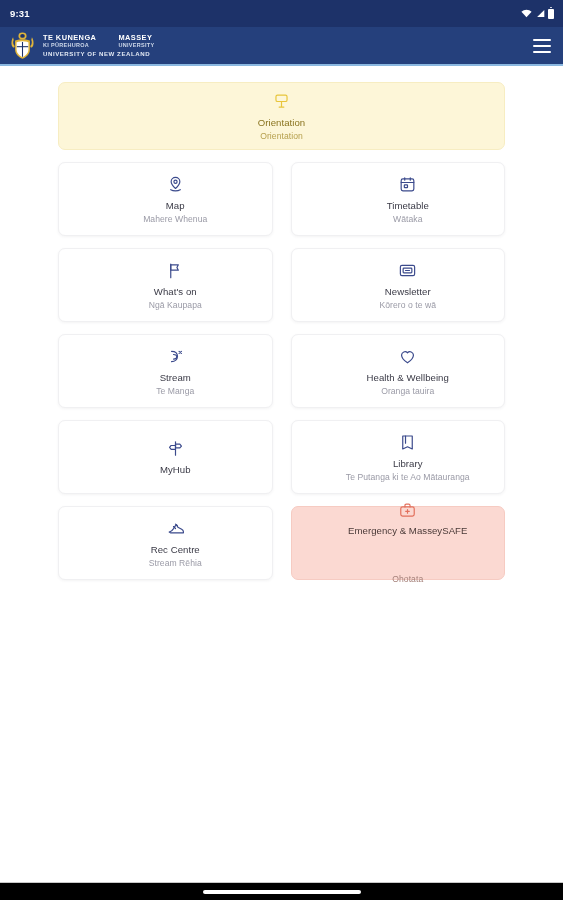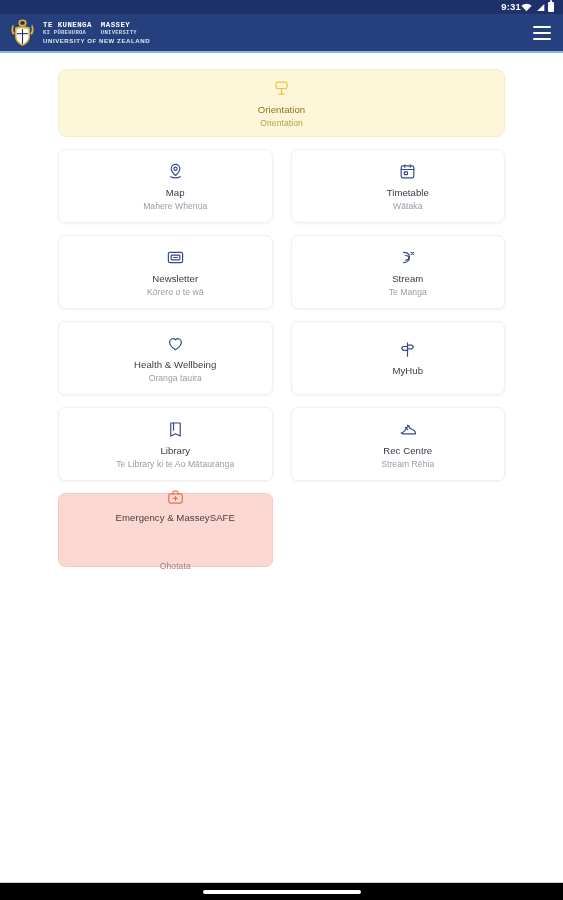--- a/index.html
+++ b/index.html
@@ -6,43 +6,43 @@
   html, body {
     width:563px; height:900px;
     background:#000;
     font-family:"Liberation Sans", sans-serif;
     overflow:hidden;
   }
   #phone { position:relative; width:563px; height:900px; background:#ffffff; }
 
   
   .statusbar {
-    height:14px; background:#1d3269; color:#fff;
-    display:flex; align-items:center; justify-content:flex-end;
+    height:27px; background:#1d3269; color:#fff;
+    display:flex; align-items:center; justify-content:space-between;
     padding:0 9px 0 10px;
   }
   .status-time { font-size:9.5px; font-weight:bold; letter-spacing:.2px; line-height:1; }
   .status-icons { display:flex; align-items:center; gap:3px; }
   .ico-wifi { width:11px; height:9px; }
   .ico-sig  { width:10px; height:9px; }
   .ico-bat  { width:6px; height:10px; background:#fff; border-radius:1px; position:relative; }
   .ico-bat::before { content:""; position:absolute; top:-2px; left:1.6px; width:2.8px; height:1.6px; background:#fff; border-radius:1px 1px 0 0; }
 
   
   .appbar {
     height:39px; background:#25407c;
     display:flex; align-items:center; justify-content:space-between;
     padding:0 12px 0 9px;
     border-bottom:2px solid #8bb8e0;
     position:relative;
   }
   .brand { display:flex; align-items:center; gap:7px; }
   .crest { width:27px; height:30px; flex:0 0 auto; }
   .brandtext { display:flex; flex-direction:column; gap:1px; padding-top:1px; }
-  .brandrow { display:flex; gap:9px;font-family:Liberation Mono, monospace; }
+  .brandrow { display:flex; gap:22px; }
   .bt-col { display:flex; flex-direction:column; }
   .bt-1 { font-size:7.4px; font-weight:bold; color:#ffffff; letter-spacing:.45px; line-height:8.4px; white-space:nowrap; }
   .bt-2 { font-size:5.5px; font-weight:bold; color:#cfd9ea; letter-spacing:.3px; line-height:7px; white-space:nowrap; }
   .bt-3 { font-size:6.1px; font-weight:bold; color:#e3e9f4; letter-spacing:.55px; line-height:8.5px; white-space:nowrap; }
   .hamburger { width:18px; height:14px; display:flex; flex-direction:column; justify-content:space-between; cursor:pointer; }
   .hamburger i { display:block; height:2px; background:#ffffff; border-radius:1px; }
 
   
   .content { background:#ffffff; height:825px; padding:16px 58px 0 58px; }
   .grid { display:flex; flex-wrap:wrap; gap:12px 18px; }
@@ -53,21 +53,21 @@
     border-radius:7px;
     box-shadow:0 1px 3px rgba(30,30,60,.055);
     display:flex; flex-direction:column;
     align-items:center; justify-content:center;
     cursor:pointer;
     text-align:center;
   }
   .tile.full  { width:100%; height:68px; }
   .tile.half  { width:calc(50% - 9px); height:74px;padding-left:20px; }
 
-  .tile.accent-yellow { background:#fdf6d8; border-color:#f7edc2; box-shadow:none;border-radius:9px; }
+  .tile.accent-yellow { background:#fdf6d8; border-color:#f7edc2; box-shadow:none; }
   .tile.accent-red    { background:#fbd9d2; border-color:#f6cbc2; box-shadow:none; }
 
   .tile-icon { height:21px; display:flex; align-items:center; justify-content:center; margin-bottom:5px; }
   .tile-icon svg { display:block; }
   .tile-title {
     font-size:9.6px; color:#3a3a46; line-height:12px; letter-spacing:.05px;
   }
   .tile-sub {
     font-size:8.6px; color:#9a9aa6; line-height:12px; margin-top:1px; letter-spacing:.05px;
   }
@@ -166,20 +166,30 @@
               <path d="M4 9.5h16M8.5 3.5v3M15.5 3.5v3" fill="none" stroke="#3b4a8c" stroke-width="1.5" stroke-linecap="round" stroke-linejoin="round"></path>
               <rect x="8" y="12.5" width="4" height="3.5" rx=".6" fill="none" stroke="#3b4a8c" stroke-width="1.5" stroke-linecap="round" stroke-linejoin="round"></rect>
             </svg>
           </div>
           <div class="tile-title">Timetable</div>
           <div class="tile-sub">Wātaka</div>
         </div>
         <div class="tile half">
           <div class="tile-icon">
             <svg viewBox="0 0 24 24" width="19" height="19">
+              <path d="M6 21V4" fill="none" stroke="#3b4a8c" stroke-width="1.5" stroke-linecap="round" stroke-linejoin="round"></path>
+              <path d="M6 4.8h9.6l-1.8 3.4 1.8 3.4H6z" fill="none" stroke="#3b4a8c" stroke-width="1.5" stroke-linecap="round" stroke-linejoin="round"></path>
+            </svg>
+          </div>
+          <div class="tile-title">What's on</div>
+          <div class="tile-sub">Ngā Kaupapa</div>
+        </div>
+        <div class="tile half">
+          <div class="tile-icon">
+            <svg viewBox="0 0 24 24" width="19" height="19">
               <rect x="3" y="5.5" width="18" height="13" rx="2" fill="none" stroke="#3b4a8c" stroke-width="1.5" stroke-linecap="round" stroke-linejoin="round"></rect>
               <rect x="6.5" y="9" width="11" height="6" rx="1" fill="none" stroke="#3b4a8c" stroke-width="1.5" stroke-linecap="round" stroke-linejoin="round"></rect>
               <path d="M9.5 12h5" fill="none" stroke="#3b4a8c" stroke-width="1.5" stroke-linecap="round" stroke-linejoin="round"></path>
             </svg>
           </div>
           <div class="tile-title">Newsletter</div>
           <div class="tile-sub">Kōrero o te wā</div>
         </div>
         <div class="tile half">
           <div class="tile-icon">
@@ -212,21 +222,21 @@
           <div class="tile-title">MyHub</div>
         </div>
         <div class="tile half">
           <div class="tile-icon">
             <svg viewBox="0 0 24 24" width="19" height="19">
               <path d="M6 3.8h12v16.4l-6-2.8-6 2.8z" fill="none" stroke="#3b4a8c" stroke-width="1.5" stroke-linecap="round" stroke-linejoin="round"></path>
               <path d="M9.5 3.8v9" fill="none" stroke="#3b4a8c" stroke-width="1.5" stroke-linecap="round" stroke-linejoin="round"></path>
             </svg>
           </div>
           <div class="tile-title">Library</div>
-          <div class="tile-sub">Te Library ki te Ao Mātauranga</div>
+          <div class="tile-sub">Te Putanga ki te Ao Mātauranga</div>
         </div>
         <div class="tile half">
           <div class="tile-icon">
             <svg viewBox="0 0 24 24" width="19" height="19">
               <path d="M4 16.5c2.2-.6 4-2 5.3-4.1 1.1-1.9 2.2-4.2 4.1-5.2l1.6 3.1 4.8 2.6c1.4.8 2.2 1.8 2.2 3.2v1.4H6z" fill="none" stroke="#3b4a8c" stroke-width="1.5" stroke-linecap="round" stroke-linejoin="round"></path>
               <path d="M9.5 9.5 12 12M12 6.5 14.6 9" fill="none" stroke="#3b4a8c" stroke-width="1.5" stroke-linecap="round" stroke-linejoin="round"></path>
             </svg>
           </div>
           <div class="tile-title">Rec Centre</div>
           <div class="tile-sub">Stream Rēhia</div>

